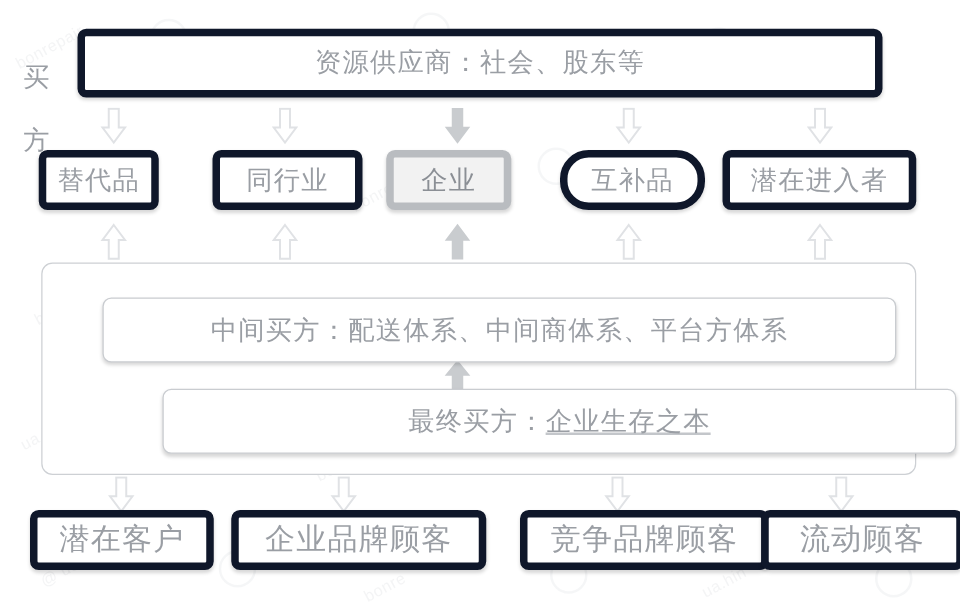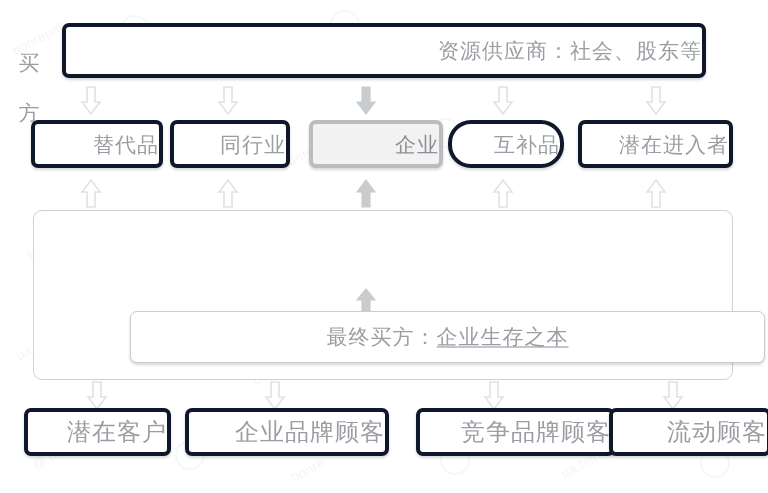--- a/index.html
+++ b/index.html
@@ -45,25 +45,25 @@
     width: 26px; height: 26px;
     border: 2px solid #eceef0;
     border-radius: 50%;
   }
 
   
   .box {
     position: absolute;
     box-sizing: border-box;
     background: #ffffff;
-    border: 4px solid #0f172a;
+    border: 6px solid #0f172a;
     border-radius: 7px;
     display: flex;
     align-items: center;
-    justify-content: flex-end;
+    justify-content: center;
     color: #9a9ea4;
     box-shadow: 0 2px 3px rgba(0,0,0,0.16);
     z-index: 10;
   }
   .box.filled {
     background: #f2f2f2;
     border-color: #b9bcc0;
     color: #8b8f95;
   }
   .box .txt {
@@ -200,27 +200,27 @@
     <svg viewBox="0 0 22 30">
         <path d="M7 1 L15 1 L15 16 L20 16 L11 28 L2 16 L7 16 Z" fill="#ffffff" stroke="#e0e2e5" stroke-width="1.6"></path>
       </svg>
   </div>
   <div class="arrow" style="left:645px; top:86px;">
     <svg viewBox="0 0 22 30">
         <path d="M7 1 L15 1 L15 16 L20 16 L11 28 L2 16 L7 16 Z" fill="#ffffff" stroke="#e0e2e5" stroke-width="1.6"></path>
       </svg>
   </div>
 
-  <div class="box force-box" id="force-0" style="left:31px;  top:120px; width:132px;">
+  <div class="box force-box" id="force-0" style="left:31px;  top:120px; width:96px;">
     <span class="txt">替代品</span>
   </div>
   <div class="box force-box" id="force-1" style="left:170px; top:120px; width:120px;">
     <span class="txt">同行业</span>
   </div>
-  <div class="box force-box filled" id="force-2" style="left:309px; top:120px; width:134px;">
+  <div class="box force-box filled" id="force-2" style="left:309px; top:120px; width:100px;">
     <span class="txt">企业</span>
   </div>
   <div class="box force-box" id="force-3" style="left:448px; top:120px; width:116px;border-radius:23px;">
     <span class="txt">互补品</span>
   </div>
   <div class="box force-box" id="force-4" style="left:578px; top:120px; width:155px;">
     <span class="txt">潜在进入者</span>
   </div>
 
   <div class="arrow" style="left:80px; top:178px;">
@@ -249,20 +249,23 @@
       </svg>
   </div>
 
   <div id="buyers-container"></div>
 
   <div id="buyers-label">
     <span>买</span>
     <span>方</span>
   </div>
 
+  <div class="buyer-box" id="buyer-intermediate">
+    <span class="txt">中间买方：配送体系、中间商体系、平台方体系</span>
+  </div>
 
   <div class="arrow" style="left:355px; top:288px; height:26px;">
     <svg viewBox="0 0 22 26" style="height:26px;">
         <path d="M11 1 L20 12 L15 12 L15 25 L7 25 L7 12 L2 12 Z" fill="#c9cccf" stroke="#c9cccf" stroke-width="1.2"></path>
       </svg>
   </div>
 
   <div class="buyer-box" id="buyer-final">
     <span class="txt"><span>最终买方：</span><span class="underline">企业生存之本</span></span>
   </div>

